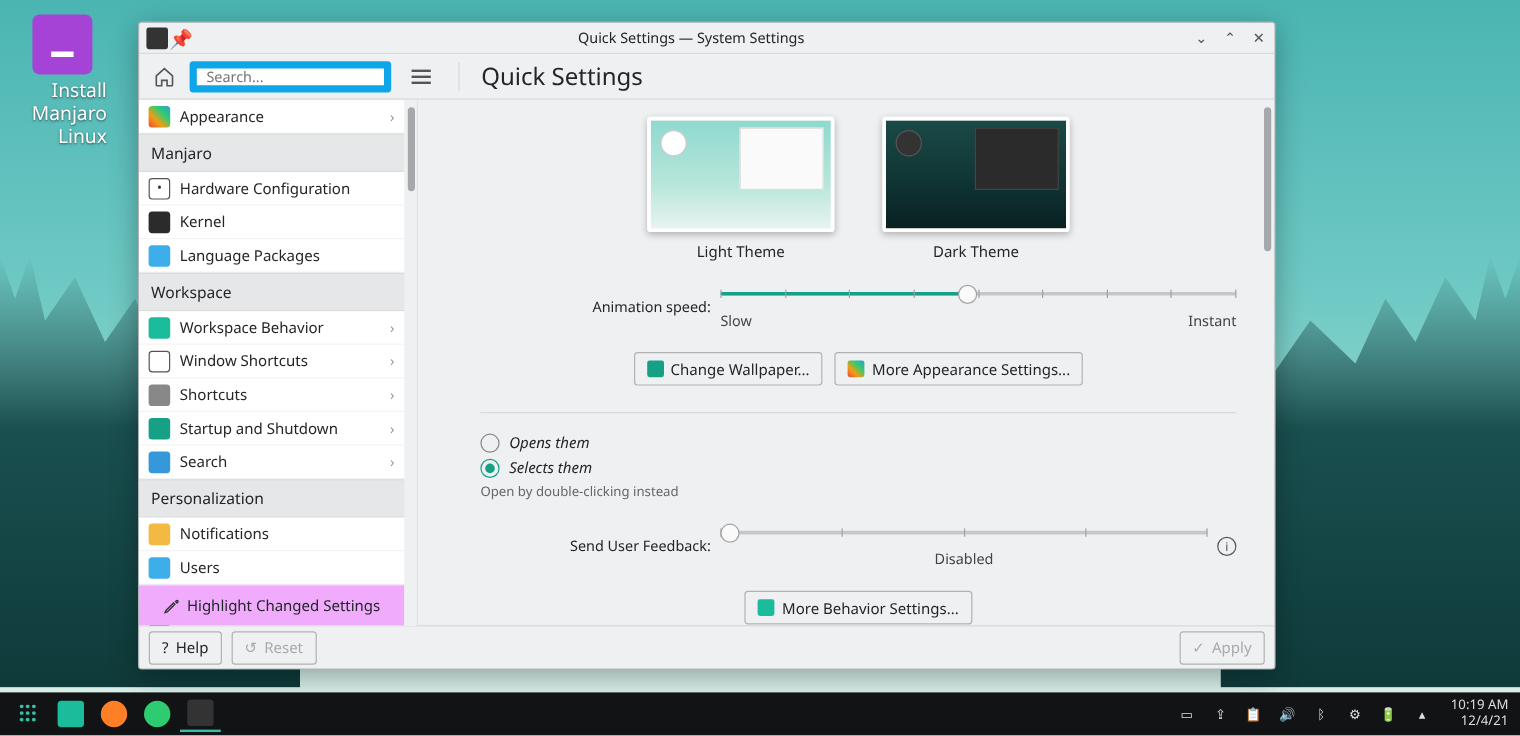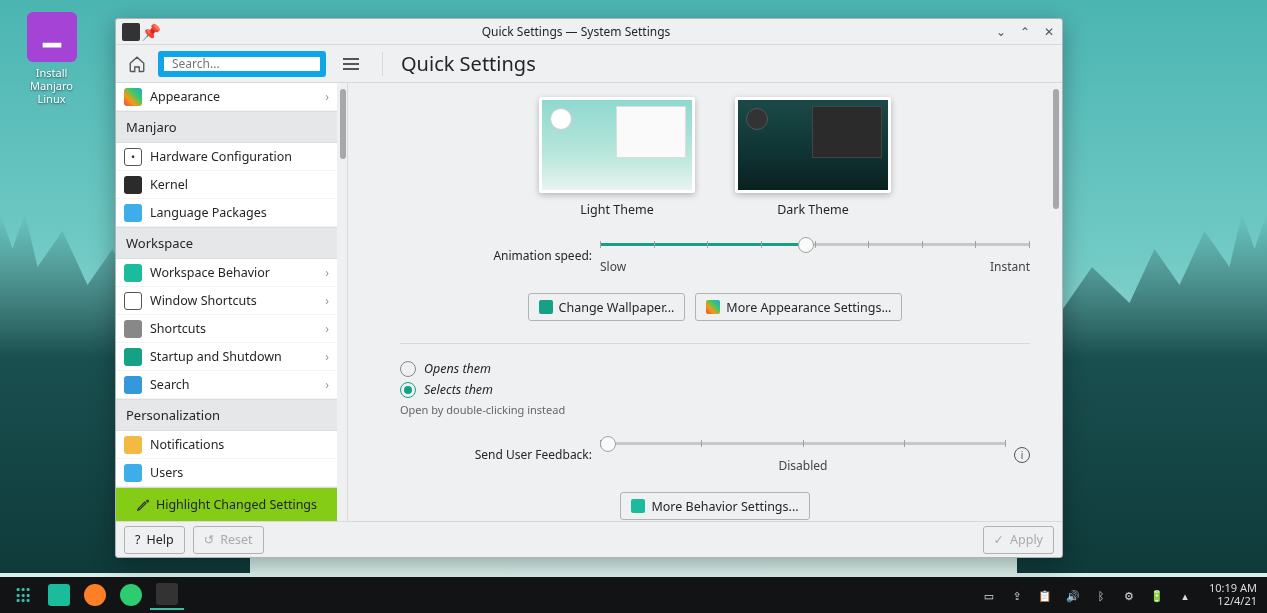--- a/index.html
+++ b/index.html
@@ -4,21 +4,21 @@
 <style>
 * { margin:0; padding:0; box-sizing:border-box; font-family:"Noto Sans",sans-serif; }
 body { width:1267px; height:613px; background:linear-gradient(to bottom,#4bb5b2 0%,#6fc9c4 40%,#a8dcd5 75%,#e8f4f0 100%); position:relative; overflow:hidden; }
 .desktop-bg { position:absolute; inset:0; z-index:0; }
 .trees-left,.trees-right { position:absolute; bottom:40px; width:250px; height:360px; }
 .trees-left { left:0; background:linear-gradient(to top,#0f3a3a 0%,#1a5050 60%,transparent 100%); clip-path:polygon(0 100%,0 0,5% 10%,10% 0,15% 15%,25% 5%,35% 20%,45% 10%,55% 25%,70% 15%,85% 30%,100% 20%,100% 100%); }
 .trees-right { right:0; background:linear-gradient(to top,#0f3a3a 0%,#1a5050 60%,transparent 100%); clip-path:polygon(0 20%,15% 30%,30% 15%,45% 25%,55% 10%,65% 20%,75% 5%,85% 15%,90% 0,95% 10%,100% 0,100% 100%,0 100%); }
 .desktop-icon { position:absolute; top:12px; left:14px; width:75px; text-align:center; z-index:1; cursor:pointer; }
 .desktop-icon .ico { width:50px; height:50px; margin:0 auto 4px; background:#a443d6; border-radius:6px; display:flex; align-items:center; justify-content:center; }
 .desktop-icon .ico svg { width:28px; height:28px; fill:#fff; }
-.desktop-icon .lbl { color:#fff; font-size:11px; text-shadow:0 1px 2px rgba(0,0,0,.6); line-height:1.2; }
+.desktop-icon .lbl { color:#fff; font-size:16px; text-shadow:0 1px 2px rgba(0,0,0,.6); line-height:1.2;text-align:right; }
 
 .window { position:absolute; top:18px; left:115px; width:948px; height:540px; background:#eff0f1; border:1px solid #b0b2b4; border-radius:3px; box-shadow:0 6px 24px rgba(0,0,0,.3); z-index:5; display:flex; flex-direction:column; }
 .titlebar { height:26px; display:flex; align-items:center; padding:0 6px; border-bottom:1px solid #d8d9da; }
 .titlebar .tb-left { display:flex; gap:4px; align-items:center; }
 .tb-ico { width:18px; height:18px; background:#333; border-radius:2px; }
 .tb-pin { width:14px; height:14px; display:flex; align-items:center; justify-content:center; }
 .titlebar .tb-title { flex:1; text-align:center; font-size:12px; color:#232629; }
 .tb-btns { display:flex; gap:10px; align-items:center; }
 .tb-btn { width:14px; height:14px; display:flex; align-items:center; justify-content:center; color:#555; cursor:pointer; font-size:12px; }
 
@@ -48,21 +48,21 @@
 .ic-lang{background:#3daee9;}
 .ic-wsb{background:#1abc9c;}
 .ic-win{background:#fff;border:1px solid #555;}
 .ic-short{background:#888;}
 .ic-start{background:#16a085;}
 .ic-search{background:#3498db;}
 .ic-notif{background:#f4b942;}
 .ic-users{background:#3daee9;border-radius:50%;}
 .ic-reg{background:#3daee9;}
 .ic-access{background:#3498db;border-radius:50%;}
-.sidebar-footer { height:34px; border-top:1px solid #d8d9da; display:flex; align-items:center; justify-content:center; font-size:12.5px; color:#232629; cursor:pointer; position:absolute; bottom:0; left:0; right:10px; background:#84cc16; }
+.sidebar-footer { height:34px; border-top:1px solid #d8d9da; display:flex; align-items:center; justify-content:center; font-size:12.5px; color:#232629; cursor:pointer; position:absolute; bottom:0; left:0; right:10px; background:#f0abfc; }
 .sidebar-footer svg{width:14px;height:14px;margin-right:6px;stroke:#333;fill:none;stroke-width:2;}
 
 .content { flex:1; overflow-y:auto; padding:10px 32px 10px 52px; position:relative; }
 .content .c-scroll { position:absolute; right:2px; top:6px; bottom:6px; width:8px; }
 .content .c-thumb { position:absolute; top:0; width:6px; height:120px; background:#a6a8ab; border-radius:3px; right:1px; }
 
 .themes { display:flex; gap:40px; justify-content:center; margin-top:4px; }
 .theme-card { text-align:center; cursor:pointer; }
 .theme-thumb { width:156px; height:96px; border:3px solid #fff; box-shadow:0 2px 6px rgba(0,0,0,.25); border-radius:3px; position:relative; overflow:hidden; }
 .theme-thumb.light { background:linear-gradient(to bottom,#8ed9cf 0%,#b8e6db 60%,#e8f4f0 100%); }

